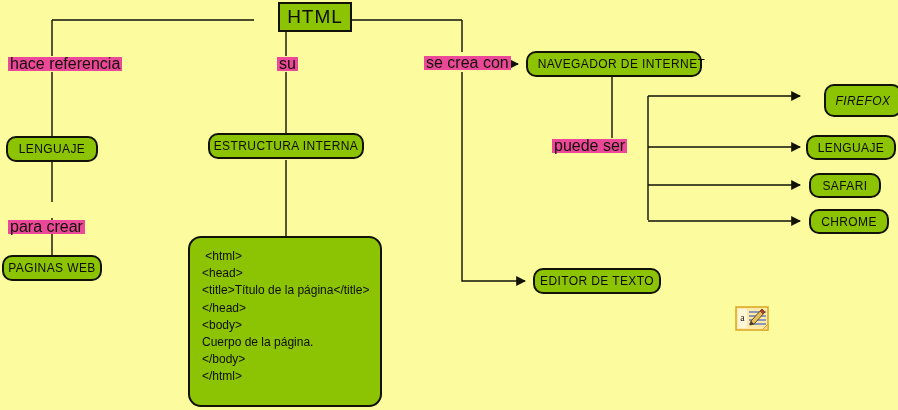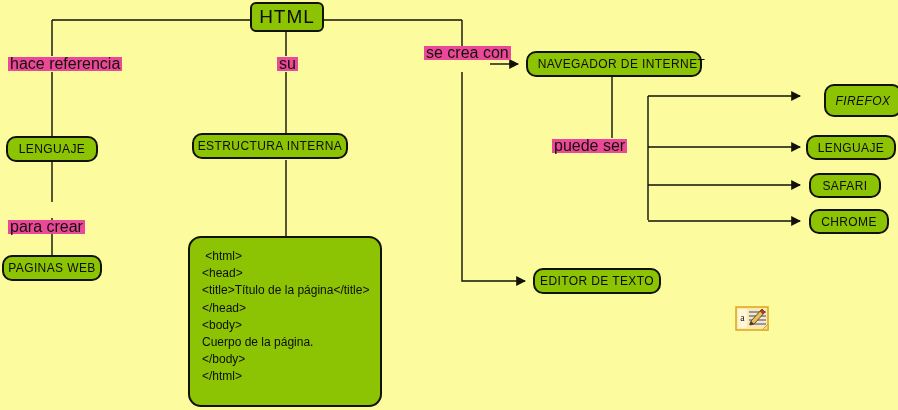--- a/index.html
+++ b/index.html
@@ -34,21 +34,22 @@
     justify-content: center;
     text-align: center;
     white-space: nowrap;
     letter-spacing: 0.4px;
     font-size: 12px;
     z-index: 3;
   }
   .node.root {
     font-size: 19px;
     letter-spacing: 1px;
-    border-radius: 6px;
+    border-radius: 0;
+    margin-left: 28px;
   }
   .link-label {
     position: absolute;
     background: #ec4899;
     color: #121206;
     font-size: 16px;
     line-height: 14px;
     padding: 0 2px;
     white-space: nowrap;
     z-index: 4;
@@ -115,39 +116,39 @@
       <path d="M 648 221 L 800 221" marker-end="url(#arrow)"></path>
     </g>
   </svg>
 
   <div class="node root" style="left:250px; top:2px; width:74px; height:30px;">HTML</div>
 
   <div class="node" style="left:2px; top:255px; width:100px; height:26px;">PAGINAS WEB</div>
 
   <div class="node" style="left:6px; top:136px; width:92px; height:26px;">LENGUAJE</div>
 
-  <div class="node" style="left:192px; top:133px; width:156px; height:26px;">ESTRUCTURA INTERNA</div>
+  <div class="node" style="left:208px; top:133px; width:156px; height:26px;">ESTRUCTURA INTERNA</div>
 
   <div class="node" style="left:526px; top:51px; width:176px; height:26px;padding-left:15px;">NAVEGADOR DE INTERNET</div>
 
   <div class="node" style="left:533px; top:268px; width:128px; height:26px;">EDITOR DE TEXTO</div>
 
   <div class="node" style="left:824px; top:84px; width:78px; height:33px;font-style:italic;">FIREFOX</div>
 
   <div class="node" style="left:806px; top:135px; width:90px; height:25px;">LENGUAJE</div>
 
   <div class="node" style="left:809px; top:173px; width:72px; height:25px;">SAFARI</div>
 
   <div class="node" style="left:809px; top:209px; width:80px; height:25px;">CHROME</div>
 
   <div class="link-label" style="left:8px; top:57px;">hace referencia</div>
 
   <div class="link-label" style="left:277px; top:57px;">su</div>
 
-  <div class="link-label" style="left:424px; top:46px;">se crea con</div>
+  <div class="link-label" style="left:424px; top:56px;">se crea con</div>
 
   <div class="link-label" style="left:8px; top:204px;margin-top:16px;">para crear</div>
 
   <div class="link-label" style="left:552px; top:139px;">puede ser</div>
 
   <div class="codebox" style="left:188px; top:236px; width:194px; height:171px;">
     <div class="cl"> &lt;html&gt;</div>
     <div class="cl">&lt;head&gt;</div>
     <div class="cl">&lt;title&gt;Título de la página&lt;/title&gt;</div>
     <div class="cl">&lt;/head&gt;</div>

